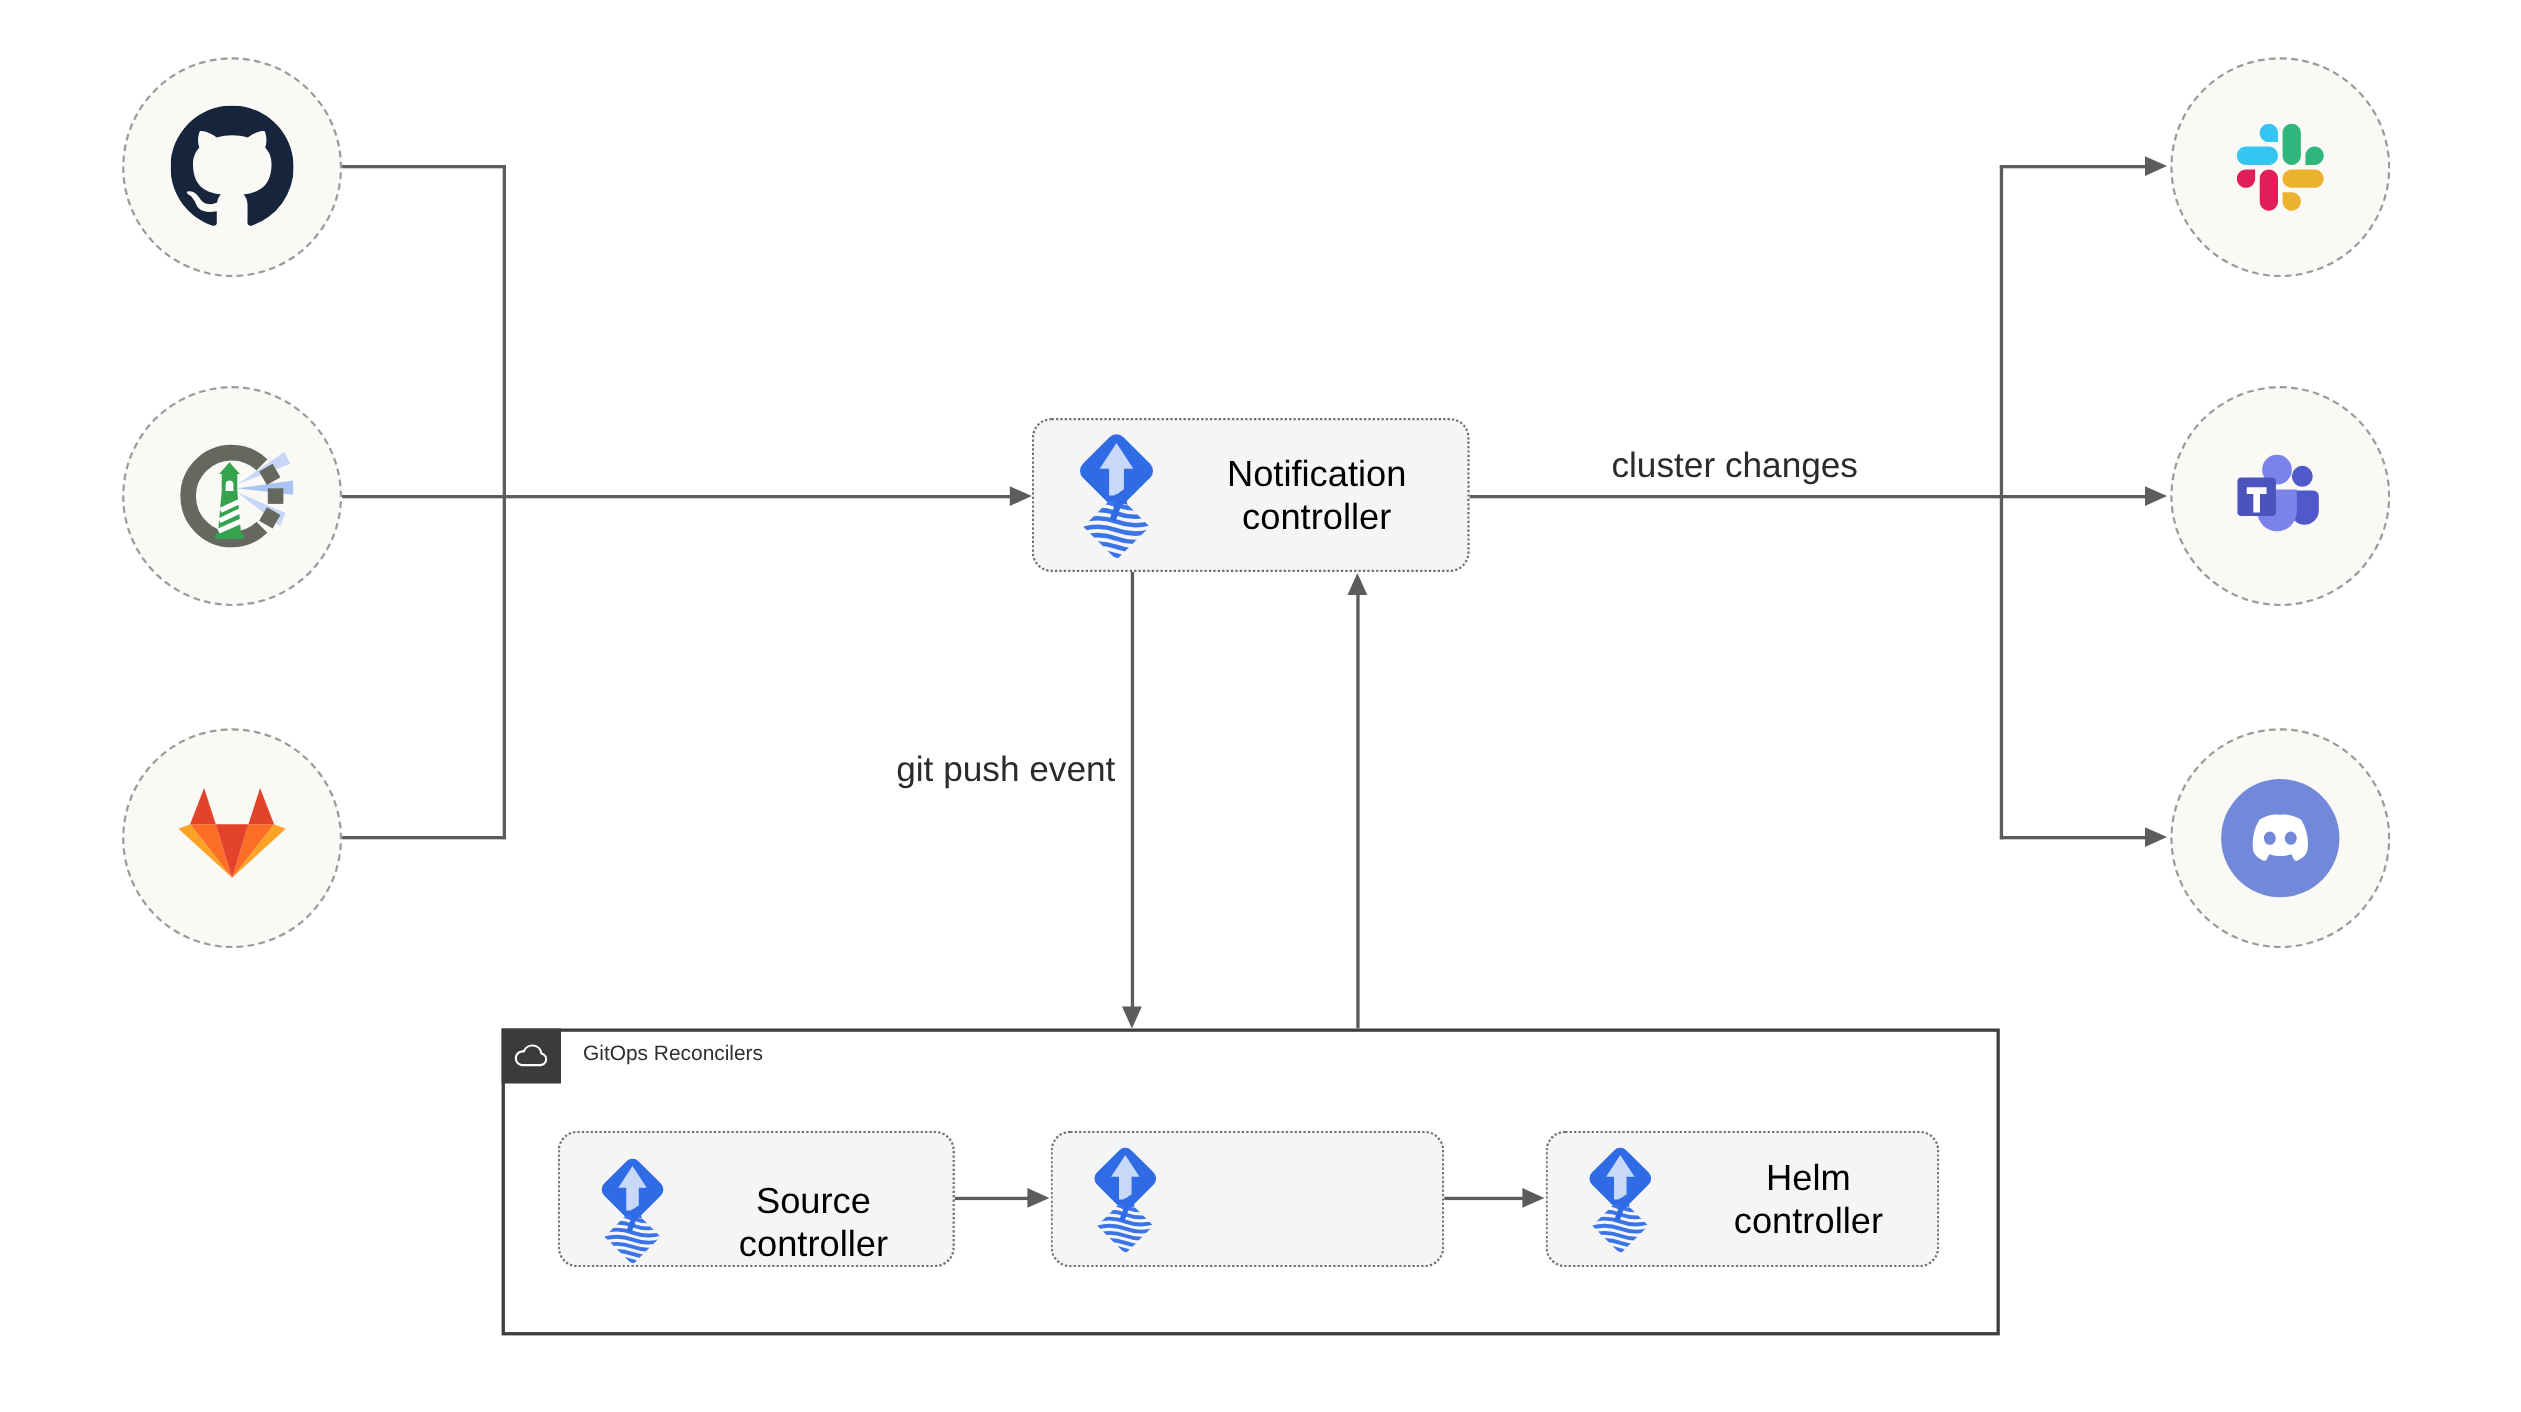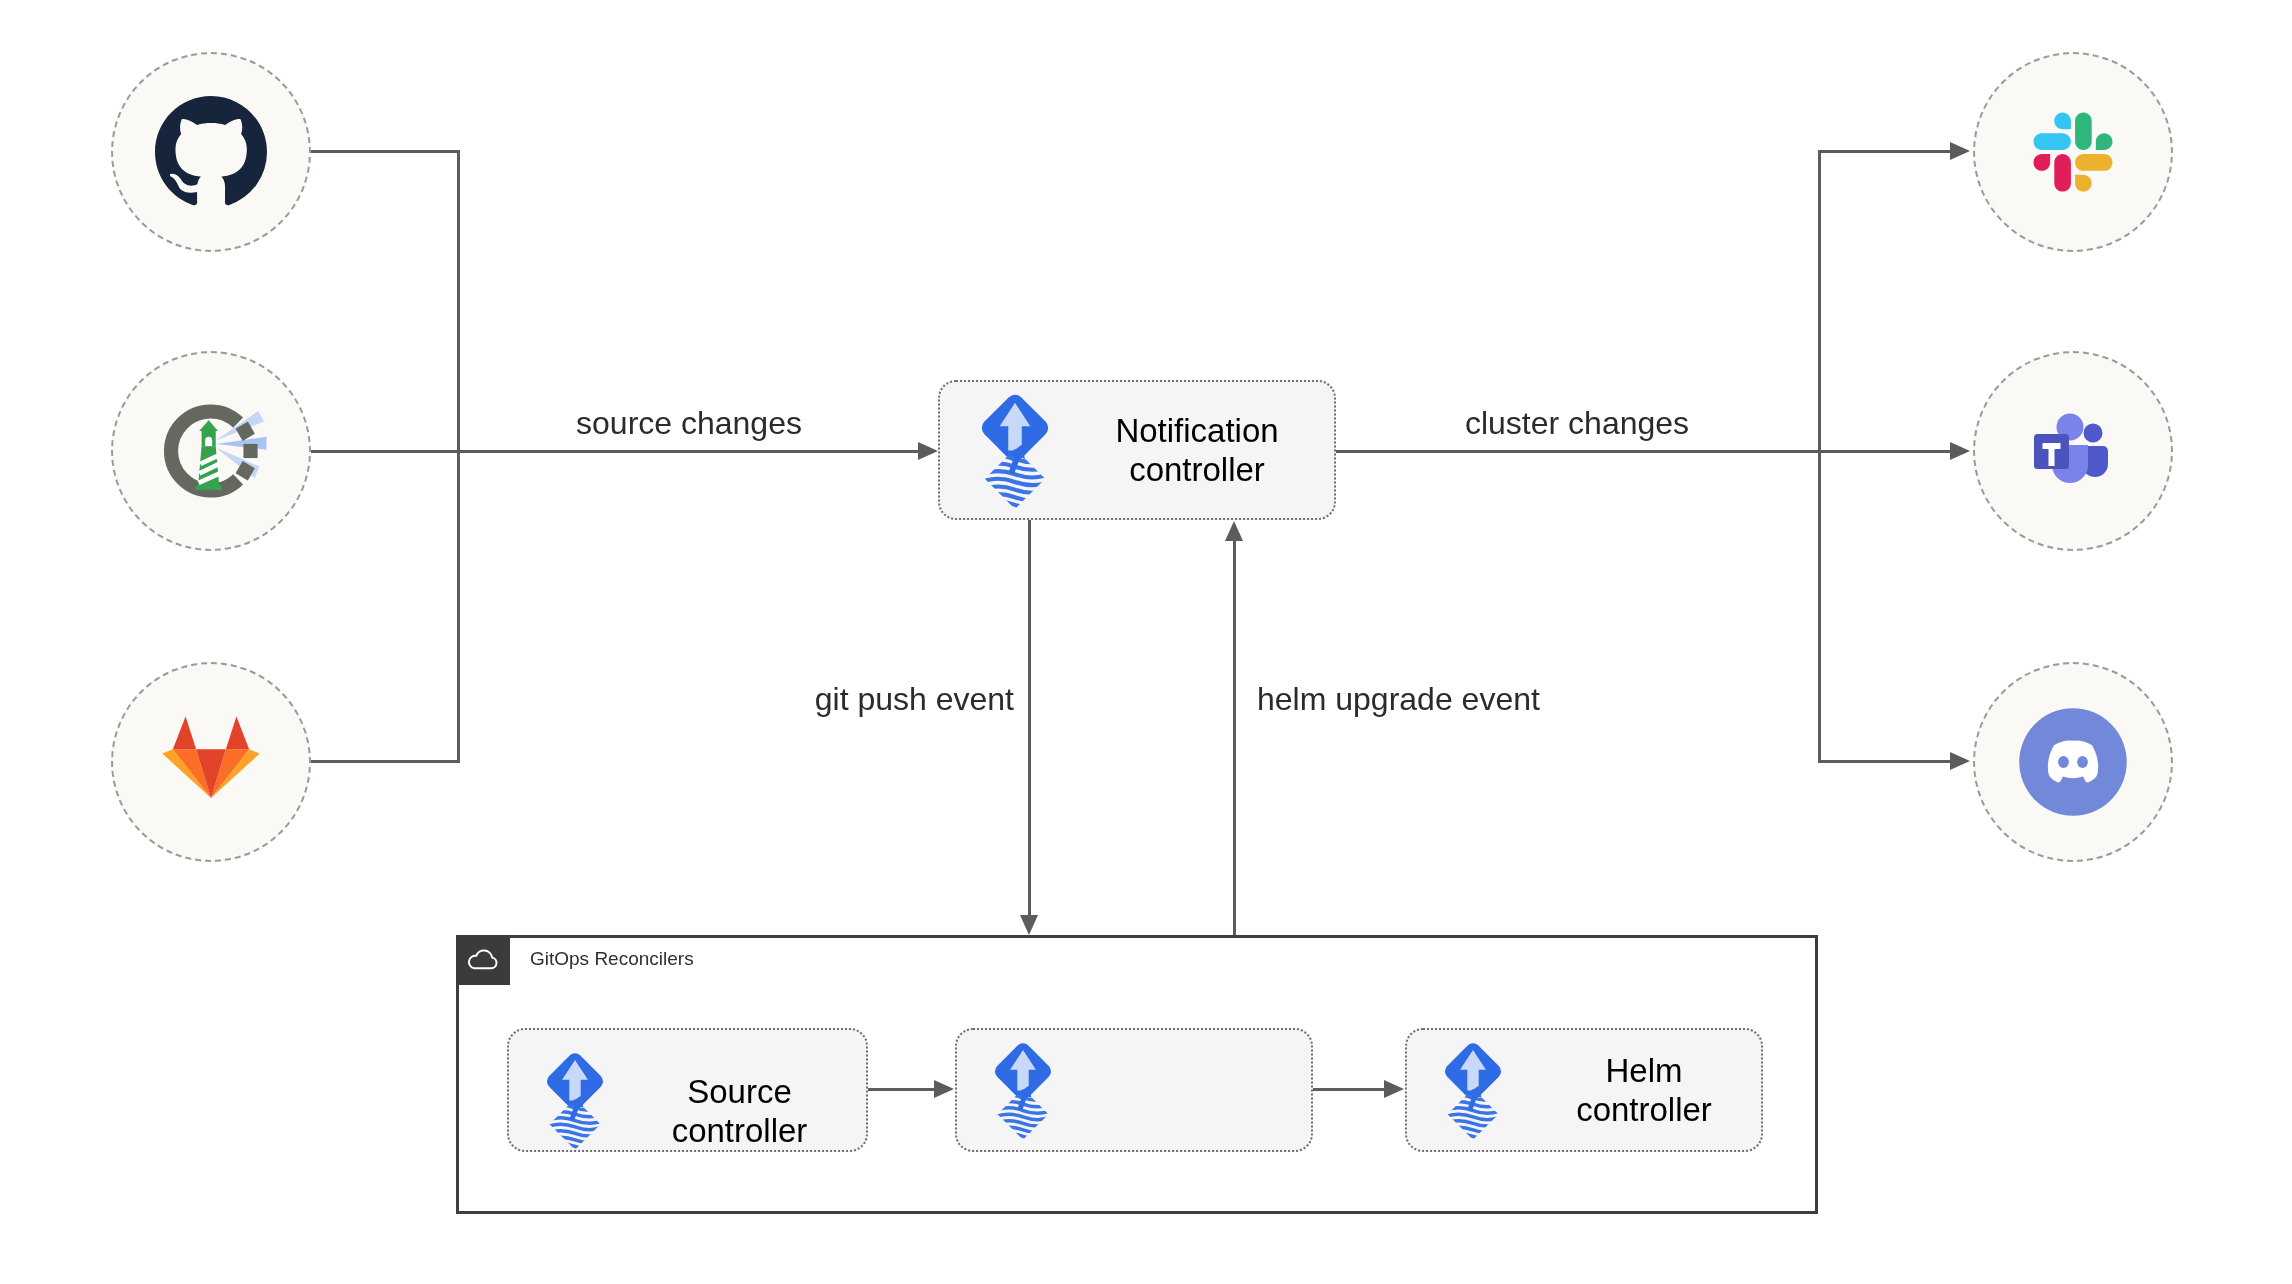--- a/index.html
+++ b/index.html
@@ -181,40 +181,38 @@
       </svg>
   </div>
 
   <div class="edge-h" style="left:311px; top:150px; width:148px;"></div>
   <div class="edge-h" style="left:311px; top:450px; width:148px;"></div>
   <div class="edge-h" style="left:311px; top:760px; width:148px;"></div>
   <div class="edge-v" style="left:457px; top:150px; height:613px;"></div>
 
   <div class="edge-h" style="left:457px; top:450px; width:463px;"></div>
   <div class="ah-r" style="left:918px; top:442px;"></div>
-  <div class="edge-label tc" style="left:459px; top:405px; width:460px;">source changes</div>
 
   <div class="edge-h" style="left:1336px; top:450px; width:485px;"></div>
   <div class="edge-label tc" style="left:1357px; top:405px; width:440px;">cluster changes</div>
 
   <div class="edge-v" style="left:1818px; top:150px; height:613px;"></div>
   <div class="edge-h" style="left:1818px; top:150px; width:134px;"></div>
   <div class="ah-r" style="left:1950px; top:142px;"></div>
   <div class="edge-h" style="left:1818px; top:450px; width:134px;"></div>
   <div class="ah-r" style="left:1950px; top:442px;"></div>
   <div class="edge-h" style="left:1818px; top:760px; width:134px;"></div>
   <div class="ah-r" style="left:1950px; top:752px;"></div>
 
   <div class="edge-v" style="left:1028px; top:520px; height:397px;"></div>
   <div class="ah-d" style="left:1020px; top:915px;"></div>
   <div class="edge-label tr" style="left:714px; top:681px; width:300px;">git push event</div>
 
   <div class="edge-v" style="left:1233px; top:539px; height:396px;"></div>
   <div class="ah-u" style="left:1225px; top:521px;"></div>
-  <div class="edge-label tl" style="left:1257px; top:681px; width:420px;">helm upgrade event</div>
 
   <div class="ctrl-box" style="left:938px; top:380px; width:398px; height:140px; padding-left:30px;">
     <svg width="90" height="118">
         <use href="#sym-flux"></use>
       </svg>
     <div class="label">Notification controller</div>
   </div>
 
   <div class="gitops-box">
     <div class="gitops-badge">

